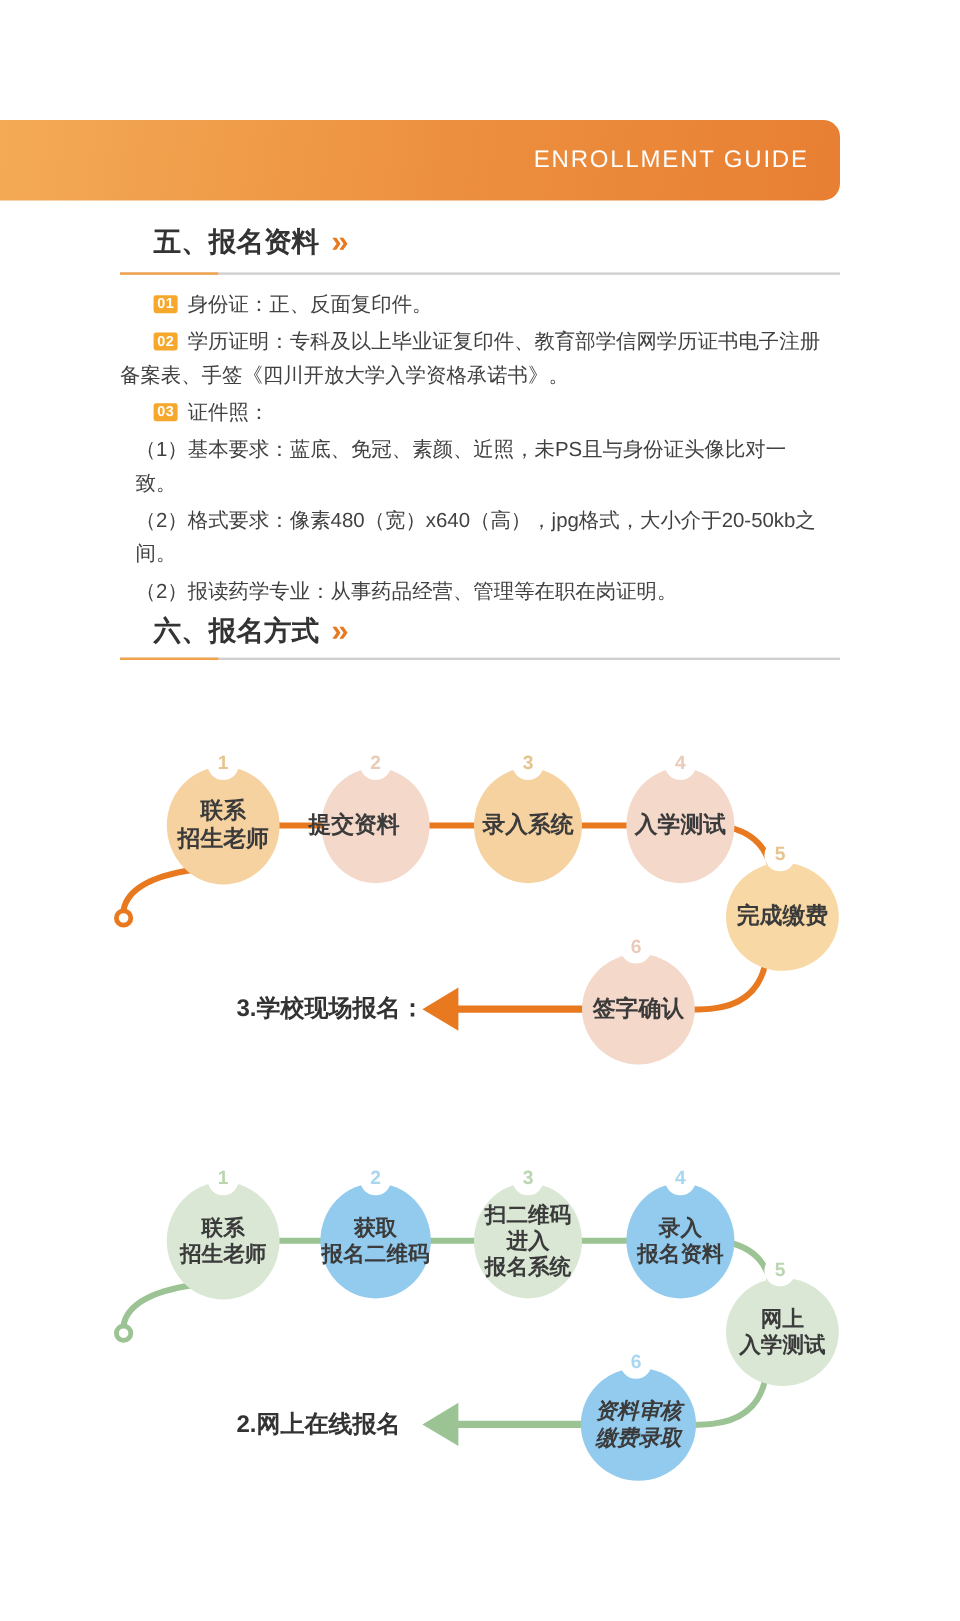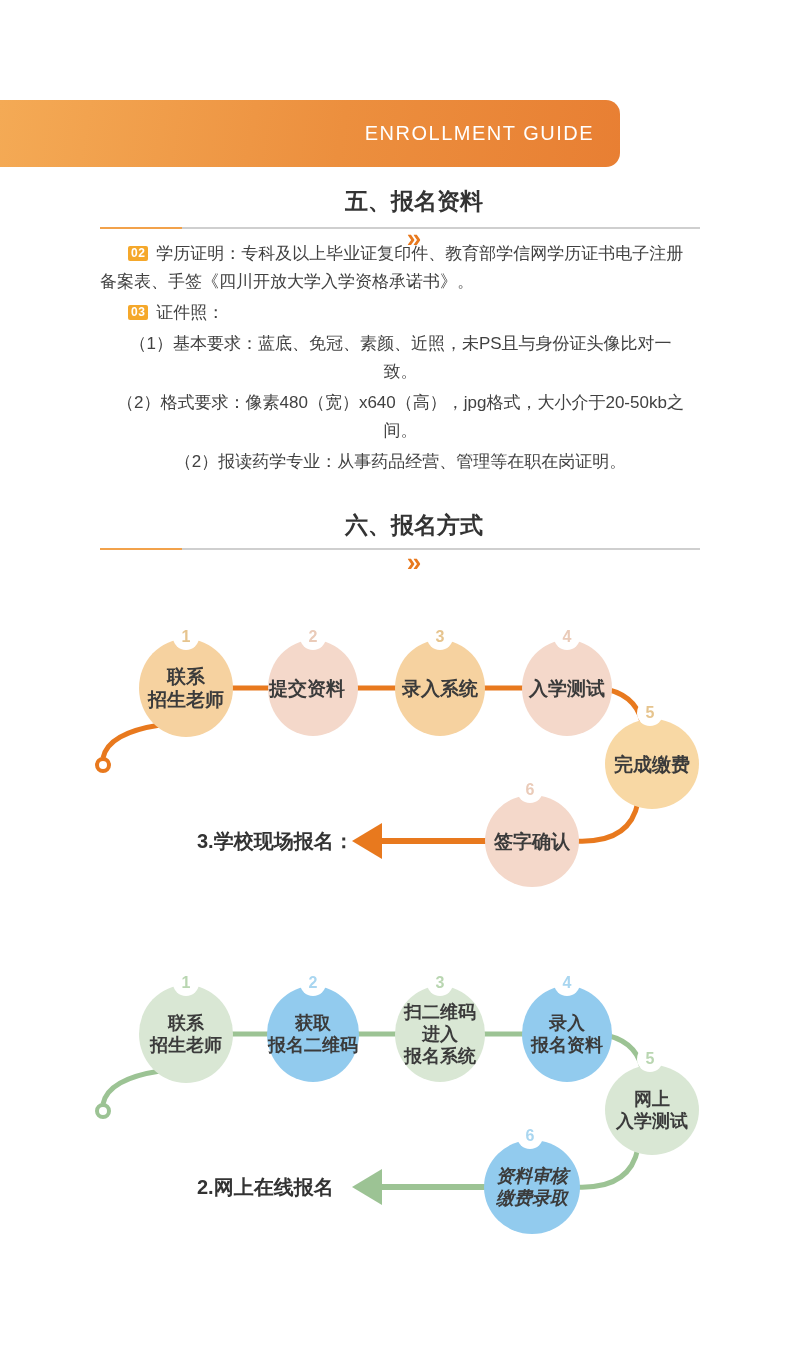--- a/index.html
+++ b/index.html
@@ -3,53 +3,53 @@
 <meta charset="utf-8">
 <style>
   html,body{margin:0;padding:0;background:#ffffff;}
   .page{
     position:relative;width:800px;height:1351px;margin:0 auto;
     background:#ffffff;overflow:hidden;
     font-family:"Liberation Sans","DejaVu Sans",sans-serif;
   }
   
   .banner{
-    position:absolute;top:100px;left:0;width:620px;height:67px;
+    position:absolute;top:100px;left:0;width:700px;height:67px;
     background:linear-gradient(100deg,#F4AA55 0%,#EC8F3E 55%,#E87F33 100%);
     border-radius:0 14px 14px 0;
     display:flex;align-items:center;justify-content:flex-end;
     padding-right:26px;box-sizing:border-box;
   }
   .banner-title{
     color:#ffffff;font-size:20px;letter-spacing:1.5px;font-weight:500;
   }
   
   .sec-head{
     position:absolute;left:128px;width:572px;
     font-size:23px;font-weight:bold;color:#333333;
-    display:flex;align-items:center;gap:10px;flex-direction:column;
+    display:flex;align-items:center;gap:10px;
   }
   .chevrons{color:#E8791E;font-size:26px;font-weight:bold;line-height:1;margin-top:-2px;}
   .rule{position:absolute;left:100px;width:600px;height:2px;background:#cfcfcf;}
   .rule .rule-accent{position:absolute;left:0;top:0;width:82px;height:2px;background:#F2A24B;}
   
   .items{
     position:absolute;top:240px;left:100px;width:588px;
     font-size:17px;line-height:28px;color:#414141;
   }
   .items p{margin:0 0 3px 0;}
   .lead{text-indent:0;}
   .lead .lead-inner{padding-left:28px;display:inline;}
   .num-badge{
     display:inline-block;background:#F5A82B;color:#ffffff;
     font-size:12px;font-weight:bold;line-height:15px;
     padding:0 3px;border-radius:2px;margin-right:8px;
     vertical-align:2px;letter-spacing:0.5px;
   }
-  .sub{padding-left:13px;text-align:center;}
+  .sub{padding-left:13px;}
   
   .flow{position:absolute;left:0;width:800px;height:360px;}
   .flow svg{position:absolute;left:0;top:0;}
   .step-text{
     position:absolute;transform:translate(-50%,-50%);
     white-space:pre-line;text-align:center;
     font-weight:bold;color:#3b3b3b;font-size:19px;line-height:23px;
   }
   .flow2 .step-text{font-size:18px;line-height:22px;}
   .badge-num{
@@ -76,20 +76,21 @@
 
   <div class="sec-head" style="top:186px;">
     <span>五、报名资料</span>
     <span class="chevrons">»</span>
   </div>
   <div class="rule" style="top:227px;">
     <span class="rule-accent"></span>
   </div>
 
   <div class="items">
+    <p class="lead"><span class="lead-inner"><span class="num-badge">01</span><span>身份证：正、反面复印件。</span></span></p>
     <p class="lead"><span class="lead-inner"><span class="num-badge">02</span><span>学历证明：专科及以上毕业证复印件、教育部学信网学历证书电子注册备案表、手签《四川开放大学入学资格承诺书》。</span></span></p>
     <p class="lead"><span class="lead-inner"><span class="num-badge">03</span><span>证件照：</span></span></p>
     <p class="sub">（1）基本要求：蓝底、免冠、素颜、近照，未PS且与身份证头像比对一致。</p>
     <p class="sub">（2）格式要求：像素480（宽）x640（高），jpg格式，大小介于20-50kb之间。</p>
     <p class="sub">（2）报读药学专业：从事药品经营、管理等在职在岗证明。</p>
   </div>
 
   <div class="sec-head" style="top:510px;">
     <span>六、报名方式</span>
     <span class="chevrons">»</span>
@@ -121,21 +122,21 @@
       <circle cx="530" cy="230" r="13" fill="#ffffff"></circle>
     </svg>
     <div class="badge-num alt-a" style="left:186px;top:77px;">1</div>
     <div class="badge-num alt-b" style="left:313px;top:77px;">2</div>
     <div class="badge-num alt-a" style="left:440px;top:77px;">3</div>
     <div class="badge-num alt-b" style="left:567px;top:77px;">4</div>
     <div class="badge-num alt-a" style="left:650px;top:153px;">5</div>
     <div class="badge-num alt-b" style="left:530px;top:230px;">6</div>
     <div class="step-text" style="left:186px;top:128px;">联系
 招生老师</div>
-    <div class="step-text" style="left:307px;top:128px;">提交资料</div>
+    <div class="step-text" style="left:295px;top:128px;">提交资料</div>
     <div class="step-text" style="left:440px;top:128px;">录入系统</div>
     <div class="step-text" style="left:567px;top:128px;">入学测试</div>
     <div class="step-text" style="left:652px;top:204px;text-align:right;">完成缴费</div>
     <div class="step-text" style="left:532px;top:281px;">签字确认</div>
     <div class="flow-label">3.学校现场报名：</div>
   </div>
 
   <div class="flow flow2" style="top:906px;">
     <svg width="800" height="360" viewBox="0 0 800 360">
       <line x1="186" y1="128" x2="567" y2="128" stroke="#9CC394" stroke-width="5"></line>

